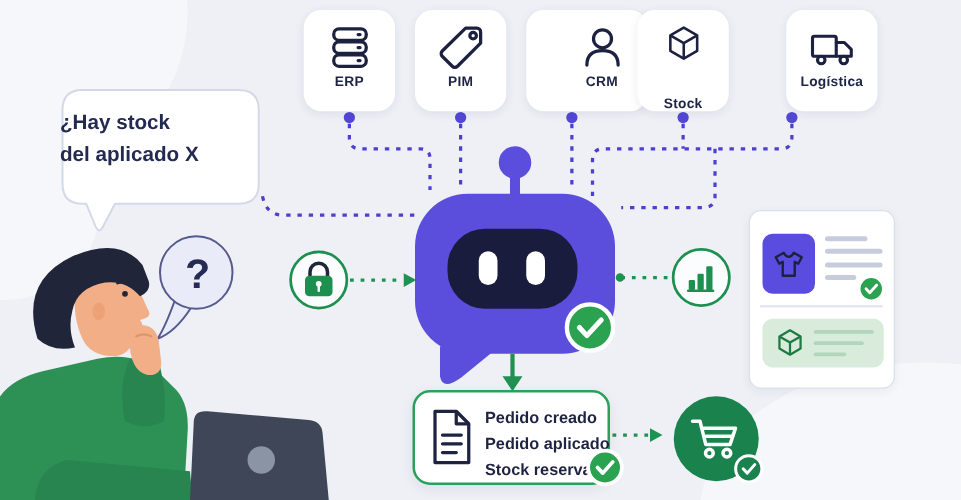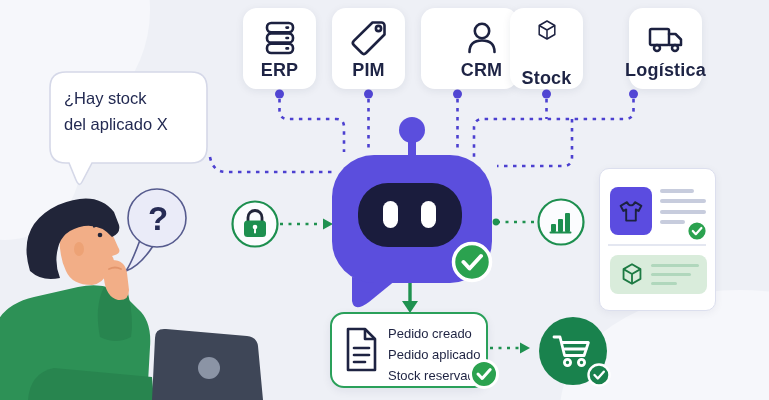--- a/index.html
+++ b/index.html
@@ -12,25 +12,25 @@
   .abs{position:absolute;}
   
   .blob{position:absolute;background:#f6f7fb;border-radius:50%;}
   
   .sys-card{
     position:absolute;top:8px;width:73px;height:81px;background:#ffffff;
     border-radius:14px;box-shadow:0 2px 8px rgba(30,35,70,.08);
     display:flex;flex-direction:column;align-items:center;justify-content:flex-start;
   }
   .sys-card svg{margin-top:10px;}
-  .sys-label{font-size:18px;font-weight:700;color:#1e2445;margin-top:2px;letter-spacing:.2px;}
+  .sys-label{font-size:11px;font-weight:700;color:#1e2445;margin-top:2px;letter-spacing:.2px;}
   
   .bubble-text{
-    position:absolute;left:64px;top:85px;width:142px;
-    font-size:16.5px;line-height:26px;font-weight:400;color:#232a52;
+    position:absolute;left:48px;top:85px;width:142px;
+    font-size:16.5px;line-height:26px;font-weight:700;color:#232a52;
   }
   .qmark{
     position:absolute;left:143px;top:200px;width:30px;text-align:center;
     font-size:33px;font-weight:700;color:#262b55;
   }
   
   .panel{
     position:absolute;left:599px;top:168px;width:117px;height:143px;
     background:#fff;border:1.5px solid #dcdfee;border-radius:10px;
     box-shadow:0 2px 8px rgba(30,35,70,.06);box-sizing:border-box;
@@ -40,21 +40,21 @@
   .divider{position:absolute;left:8px;top:75px;width:98px;height:1.5px;background:#e4e7f1;}
   .stockrow{position:absolute;left:10px;top:86px;width:97px;height:39px;border-radius:8px;background:#d9ecdb;}
   .sline{position:absolute;height:3px;border-radius:2px;background:#b0d7bc;}
   
   .outbox{
     position:absolute;left:330px;top:312px;width:158px;height:76px;background:#fff;
     border:2px solid #2aa05a;border-radius:14px;box-sizing:border-box;
     box-shadow:0 3px 10px rgba(30,35,70,.07);
   }
   .outbox .lines{
-    position:absolute;left:56px;top:9px;font-size:13px;font-weight:400;
+    position:absolute;left:56px;top:9px;font-size:13px;font-weight:700;
     color:#1e2342;line-height:21px;white-space:nowrap;
   }
 </style>
 </head>
 <body>
 
 <div id="canvas">
 
   <div class="blob" style="left:-110px;top:-120px;width:260px;height:260px;"></div>
   <div class="blob" style="left:-70px;top:90px;width:150px;height:150px;"></div>

